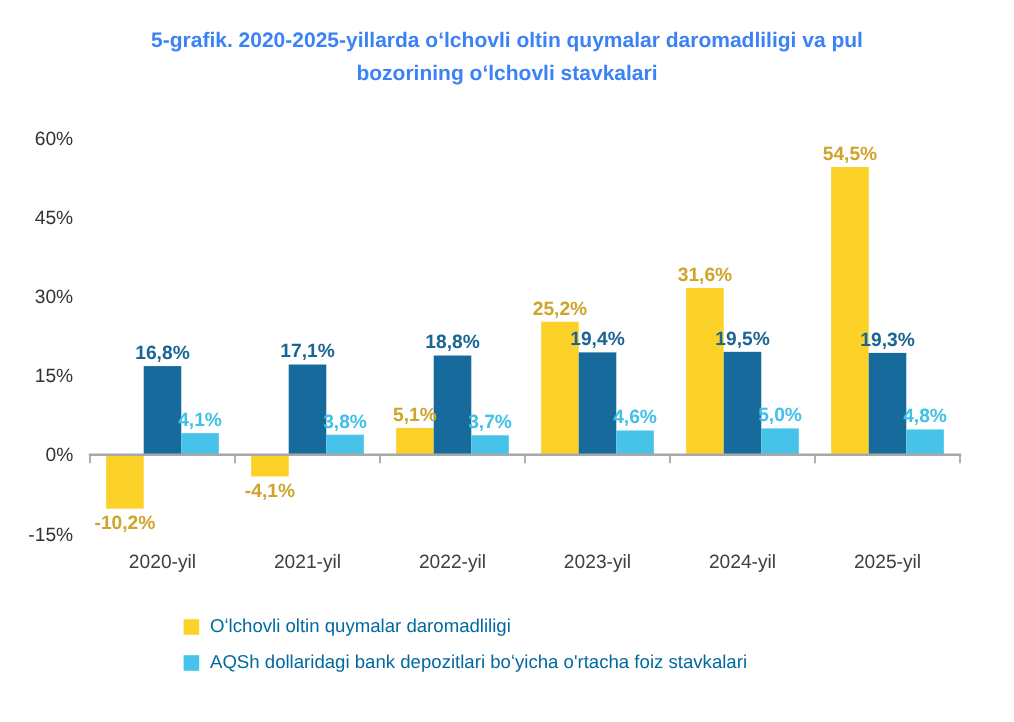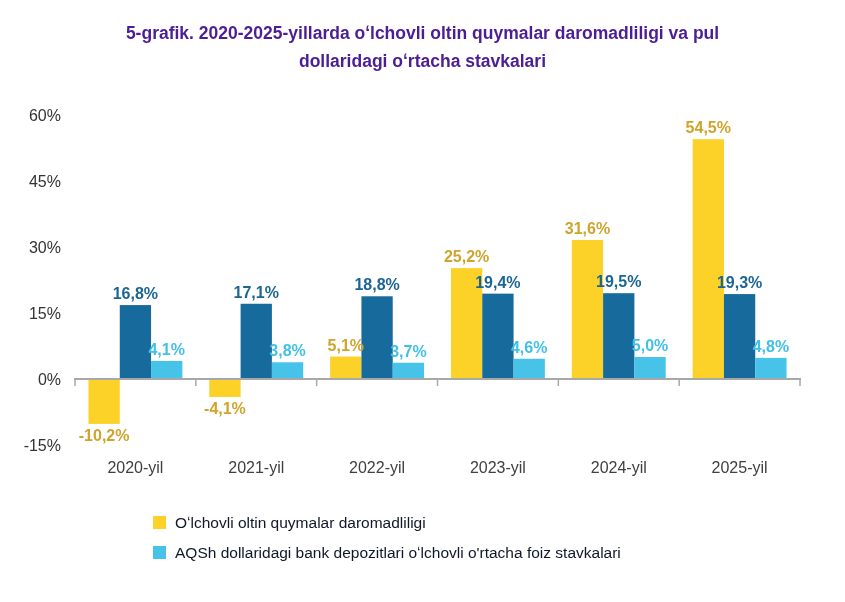--- a/index.html
+++ b/index.html
@@ -17,21 +17,21 @@
   }
   .chart-title {
     position: absolute;
     top: 19px;
     left: 0;
     width: 100%;
     text-align: center;
     font-weight: bold;
     font-size: 17.5px;
     line-height: 28px;
-    color: #4c1d95;
+    color: #3b82f6;
   }
   .chart-svg {
     position: absolute;
     top: 88px;
     left: 0;
   }
   .legend {
     position: absolute;
     top: 511px;
     left: 153px;
@@ -45,32 +45,32 @@
     gap: 9px;
     height: 23px;
   }
   .legend-swatch {
     width: 13px;
     height: 13px;
     flex: 0 0 auto;
   }
   .legend-label {
     font-size: 15.5px;
-    color: #0f172a;
+    color: #0369a1;
     white-space: nowrap;
   }
 </style>
 </head>
 <body>
 
 <div class="page">
 
   <div class="chart-title">
     <div>5-grafik. 2020-2025-yillarda oʻlchovli oltin quymalar daromadliligi va pul</div>
-    <div>dollaridagi oʻrtacha stavkalari</div>
+    <div>bozorining oʻlchovli stavkalari</div>
   </div>
 
   <svg class="chart-svg" width="845" height="412" viewBox="0 0 845 412">
       <text x="61" y="32.5" text-anchor="end" font-size="16" fill="#333333">60%</text>
       <text x="61" y="98.49999999999997" text-anchor="end" font-size="16" fill="#333333">45%</text>
       <text x="61" y="164.5" text-anchor="end" font-size="16" fill="#333333">30%</text>
       <text x="61" y="230.5" text-anchor="end" font-size="16" fill="#333333">15%</text>
       <text x="61" y="296.5" text-anchor="end" font-size="16" fill="#333333">0%</text>
       <text x="61" y="362.5" text-anchor="end" font-size="16" fill="#333333">-15%</text>
       <rect x="88.46666666666667" y="291" width="31.3" height="44.88" fill="#FCD128"></rect>
@@ -125,17 +125,17 @@
       <text x="739.5833333333333" y="385" text-anchor="middle" font-size="16" fill="#404040">2025-yil</text>
     </svg>
 
   <div class="legend">
       <div class="legend-row">
         <span class="legend-swatch" style="background: rgb(252, 209, 40);"></span>
         <span class="legend-label">Oʻlchovli oltin quymalar daromadliligi</span>
       </div>
       <div class="legend-row">
         <span class="legend-swatch" style="background: rgb(71, 194, 232);"></span>
-        <span class="legend-label">AQSh dollaridagi bank depozitlari oʻlchovli o'rtacha foiz stavkalari</span>
+        <span class="legend-label">AQSh dollaridagi bank depozitlari boʻyicha o'rtacha foiz stavkalari</span>
       </div>
     </div>
 
 </div>
 
 </body></html>

